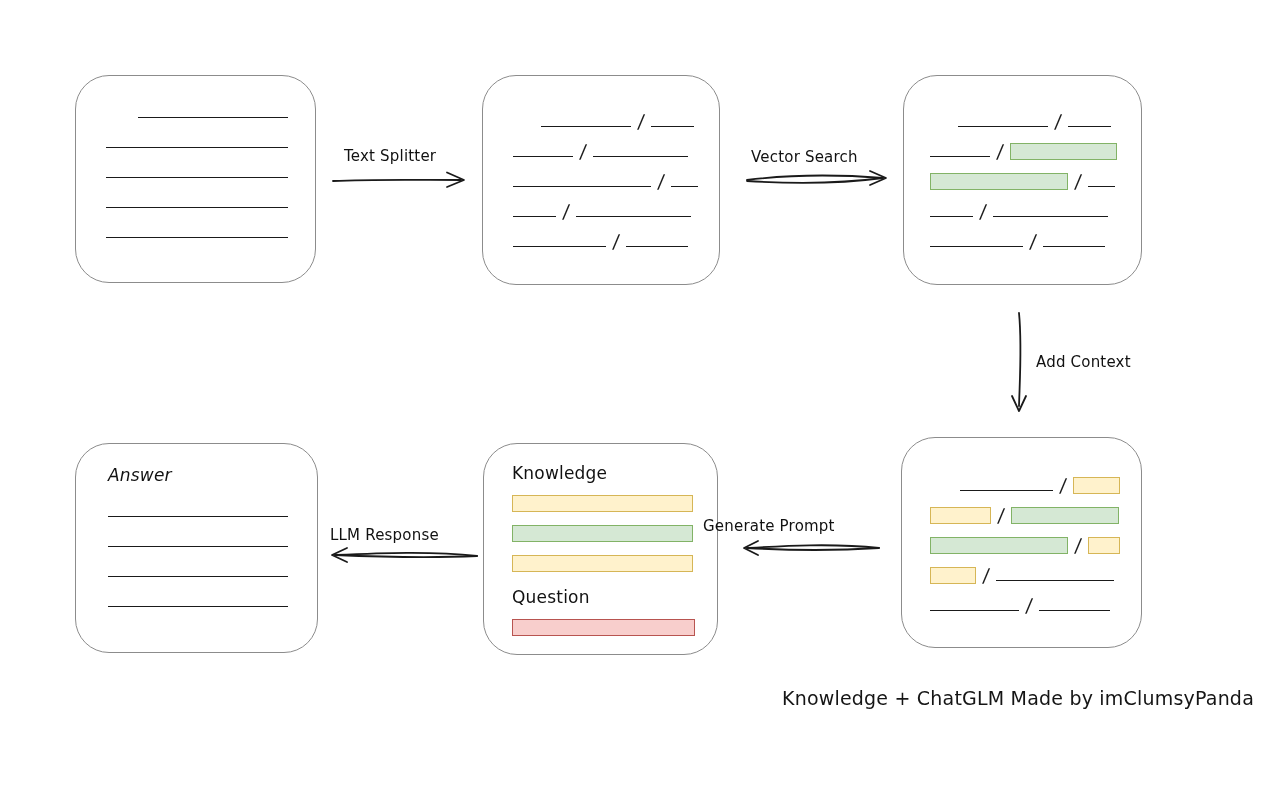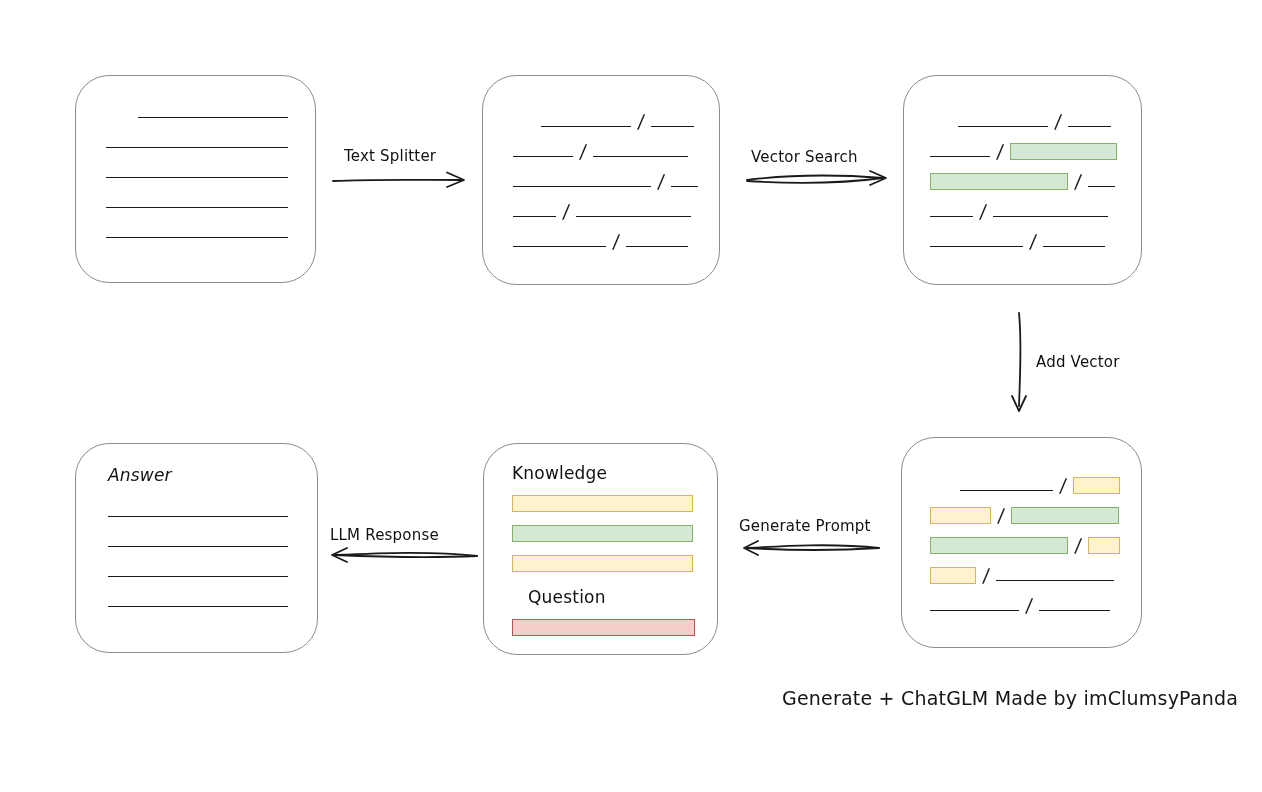--- a/index.html
+++ b/index.html
@@ -256,21 +256,21 @@
           <div class="seg-row">
             <div class="seg seg-yellow" style="width: 181px;"></div>
           </div>
           <div class="seg-row">
             <div class="seg seg-green" style="width: 181px;"></div>
           </div>
           <div class="seg-row">
             <div class="seg seg-yellow" style="width: 181px;"></div>
           </div>
         </div>
-      <div class="box-label" style="margin-top:13px;margin-left:16px;">Question</div>
+      <div class="box-label" style="margin-top:13px;">Question</div>
       <div class="rows bars" style="margin-top:12px;">
           <div class="seg-row">
             <div class="seg seg-red" style="width: 183px;"></div>
           </div>
         </div>
     </div>
   </div>
 
   <div class="sbox" style="left:75px; top:443px; width:243px; height:210px;">
     <div style="padding:20px 28px 0 32px;font-style:italic;">
@@ -287,19 +287,19 @@
           </div>
           <div class="seg-row">
             <div class="seg seg-line" style="width: 180px;"></div>
           </div>
         </div>
     </div>
   </div>
 
   <div class="arrow-label" style="left:344px; top:146px;">Text Splitter</div>
   <div class="arrow-label" style="left:751px; top:147px;">Vector Search</div>
-  <div class="arrow-label" style="left:1036px; top:352px;">Add Vector</div>
-  <div class="arrow-label" style="left:739px; top:516px;">Generate Prompt</div>
+  <div class="arrow-label" style="left:1036px; top:352px;">Add Context</div>
+  <div class="arrow-label" style="left:703px; top:516px;">Generate Prompt</div>
   <div class="arrow-label" style="left:330px; top:525px;">LLM Response</div>
 
-  <div class="caption" style="left:782px; top:686px;">Generate + ChatGLM Made by imClumsyPanda</div>
+  <div class="caption" style="left:782px; top:686px;">Knowledge + ChatGLM Made by imClumsyPanda</div>
 
 </div>
 
 </body></html>

